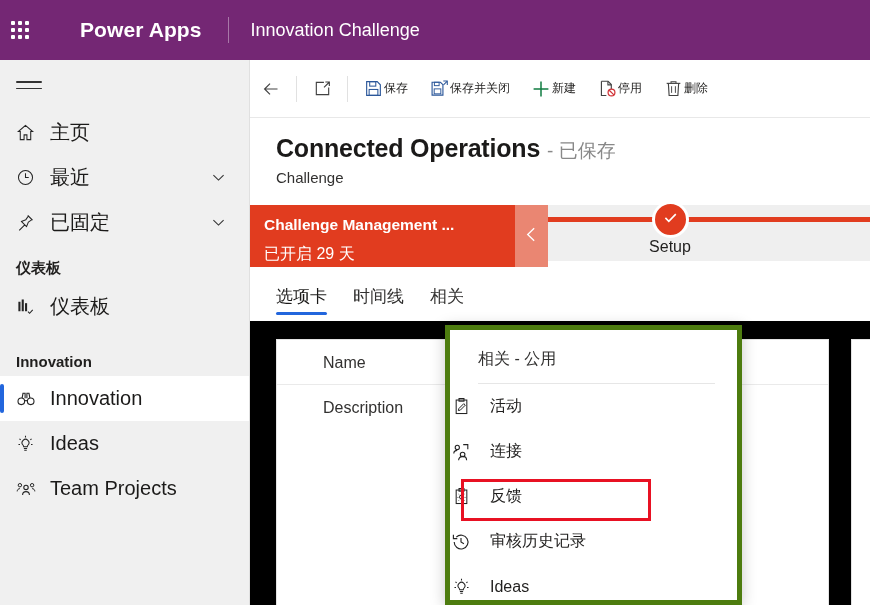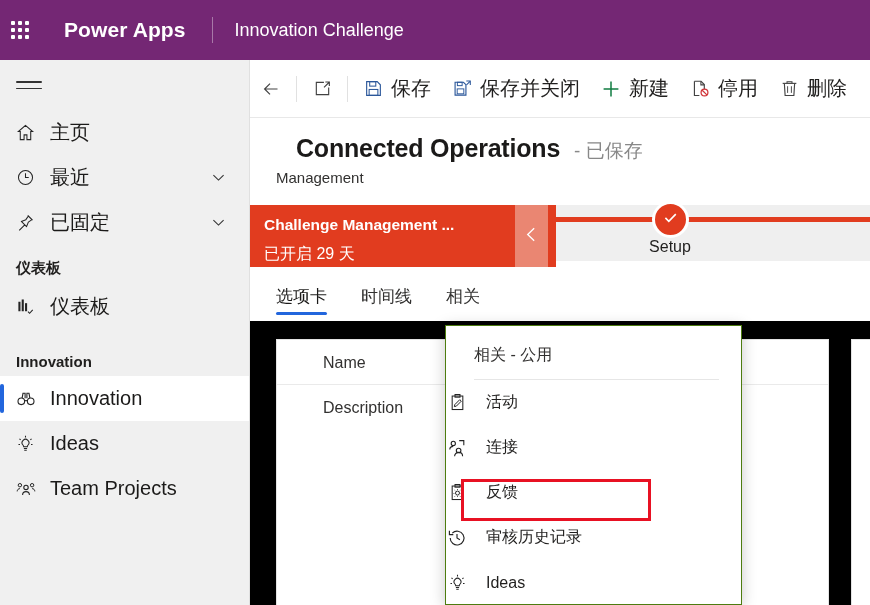--- a/index.html
+++ b/index.html
@@ -20,21 +20,21 @@
     width: 40px; height: 60px; display:flex; align-items:center; justify-content:center;
     cursor: pointer;
   }
   .waffle-grid {
     width: 18px; height: 18px;
     display: grid; grid-template-columns: repeat(3,1fr); grid-template-rows: repeat(3,1fr);
     gap: 3px;
   }
   .waffle-grid i { display:block; background:#ffffff; border-radius:1px; }
   .brand {
-    color:#ffffff; font-size:21px; font-weight:bold; margin-left:24px; letter-spacing:0.1px;
+    color:#ffffff; font-size:21px; font-weight:bold; margin-left:40px; letter-spacing:0.1px;
   }
   .brand-sep {
     width:1px; height:26px; background:#a878a8; margin:0 22px 0 26px;
   }
   .app-name { color:#ffffff; font-size:18px; font-weight:normal; }
 
   
   .sidenav {
     position:absolute; left:0; top:60px; width:250px; height:545px;
     background:#f0f0f0; border-right:1px solid #e0e0e0;
@@ -65,39 +65,39 @@
   .nav-gap { height:10px; }
 
   
   .cmdbar {
     position:absolute; left:250px; top:60px; width:620px; height:58px;
     background:#ffffff; border-bottom:1px solid #e8e8e8;
     display:flex; align-items:center; overflow:hidden;
   }
   .cmd-btn {
     display:flex; align-items:center; height:58px; padding:0 10px; cursor:pointer;
-    font-size:20px; color:#201f1e; white-space:nowrap; gap:7px;
+    font-size:12px; color:#201f1e; white-space:nowrap; 
   }
   .cmd-sep { width:1px; height:26px; background:#e1e1e1; margin:0 4px; }
   .cmd-ico { display:flex; align-items:center; justify-content:center; width:22px; height:22px;}
 
   
   .record-head {
     position:absolute; left:250px; top:118px; width:620px; height:82px; background:#ffffff;
     padding:16px 0 0 26px;
   }
-  .rec-title-row { display:flex; align-items:baseline; gap:14px;margin-left:20px;}
+  .rec-title-row { display:flex; align-items:baseline; gap:7px;}
   .rec-title { font-size:25px; font-weight:bold; color:#1b1a19; letter-spacing:-0.2px;}
   .rec-saved { font-size:19px; color:#888; font-weight:normal;}
   .rec-sub { font-size:15px; color:#323130; margin-top:5px;}
 
   
   .bpf { position:absolute; left:250px; top:205px; width:620px; height:62px; }
   .bpf-stage {
-    position:absolute; left:0; top:0; width:306px; height:62px;
+    position:absolute; left:0; top:0; width:265px; height:62px;
     background:#e13c1f; color:#ffffff; padding:9px 0 0 14px;
   }
   .bpf-stage .n { font-size:15.5px; font-weight:bold; line-height:21px; }
   .bpf-stage .d { font-size:16px; line-height:22px;margin-top:8px; }
   .bpf-collapse {
     position:absolute; left:265px; top:0; width:33px; height:62px;
     background:#ea8672; color:#ffffff; display:flex; align-items:center; justify-content:center;
     cursor:pointer;
   }
   .bpf-track {
@@ -112,21 +112,21 @@
     cursor:pointer;
   }
   .bpf-node-label {
     position:absolute; left:370px; top:33px; width:100px; text-align:center;
     font-size:16px; color:#201f1e;
   }
 
   
   .tabs {
     position:absolute; left:250px; top:267px; width:620px; height:50px; background:#ffffff;
-    display:flex; align-items:flex-end; padding-left:26px; gap:34px;
+    display:flex; align-items:flex-end; padding-left:26px; gap:26px;
   }
   .tab {
     font-size:17px; color:#323130; padding-bottom:9px; cursor:pointer; position:relative;
   }
   .tab.active { color:#1b1a19; }
   .tab.active:after {
     content:""; position:absolute; left:0; right:0; bottom:2px; height:3px;
     background:#2266dd; border-radius:2px;
   }
 
@@ -146,21 +146,21 @@
   .desc-col {
     position:absolute; left:420px; top:0; width:160px; font-size:15px; color:#1b1a19; font-weight:bold;
     line-height:32px; padding-top:58px;
   }
   .desc-col .l { white-space:nowrap; overflow:hidden; }
 
   
   .flyout {
     position:absolute; left:445px; top:325px; width:297px; height:280px;
     background:#ffffff; box-shadow:0 2px 14px rgba(0,0,0,0.22);
-    border:1px solid #4d7c0f;
+    border:5px solid #4d7c0f;
   }
   .flyout-title {
     font-size:16px; color:#323130; padding:19px 0 13px 28px;
   }
   .flyout-rule { height:1px; background:#e6e6e6; margin:0 22px 0 28px; }
   .fly-item {
     height:45px; display:flex; align-items:center; cursor:pointer;
     font-size:16px; color:#201f1e; gap:18px; position:relative;
   }
   .fly-item .ico { width:22px; display:flex; align-items:center; justify-content:center; color:#242424; }
@@ -370,21 +370,21 @@
       </span>
       <span>删除</span>
     </div>
   </div>
 
   <div class="record-head">
     <div class="rec-title-row">
       <span class="rec-title">Connected Operations</span>
       <span class="rec-saved">- 已保存</span>
     </div>
-    <div class="rec-sub">Management</div>
+    <div class="rec-sub">Challenge</div>
   </div>
 
   <div class="bpf">
     <div class="bpf-track"></div>
     <div class="bpf-line"></div>
 
     <div class="bpf-stage">
       <div class="n">Challenge Management ...</div>
       <div class="d">已开启 29 天</div>
     </div>

